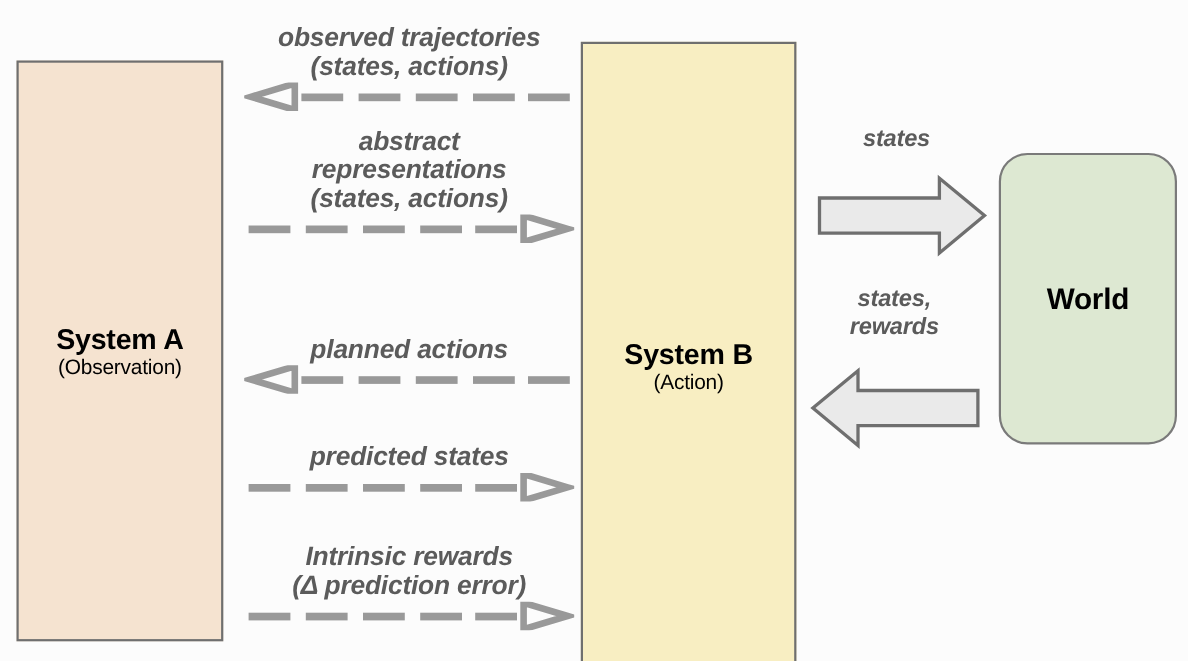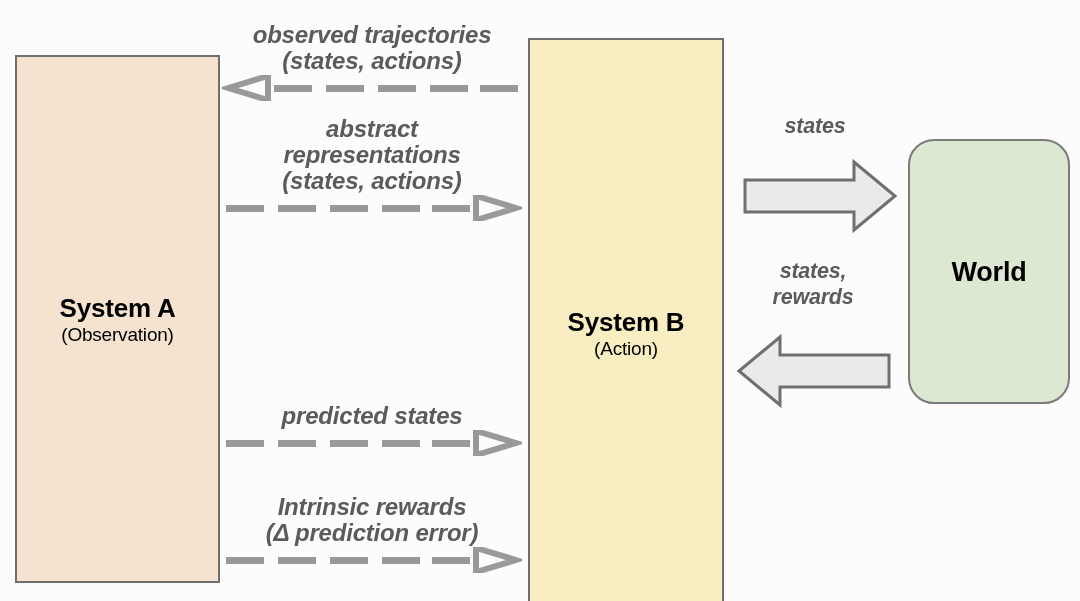--- a/index.html
+++ b/index.html
@@ -29,21 +29,21 @@
     letter-spacing:-0.2px;
   }
   .node .subtitle{
     font-weight:normal;
     font-size:19px;
     line-height:23px;
     letter-spacing:-0.2px;
   }
 
   #system-a{
-    left:15px; top:55px; width:205px; height:528px;
+    left:15px; top:55px; width:188px; height:528px;
     background:#f5e3d0;
     border:2px solid #6f6f6f;
   }
   #system-b{
     left:528px; top:38px; width:196px; height:591px;
     background:#f8eec2;
     border:2px solid #6f6f6f;
   }
   #world{
     left:908px; top:139px; width:162px; height:265px;
@@ -133,20 +133,33 @@
         <rect x="4" y="10" width="38" height="7"></rect>
         <rect x="56" y="10" width="38" height="7"></rect>
         <rect x="108" y="10" width="38" height="7"></rect>
         <rect x="160" y="10" width="38" height="7"></rect>
         <rect x="210" y="10" width="38" height="7"></rect>
       </g>
       <polygon points="294,13 254,1 254,25" fill="none" stroke="#999999" stroke-width="6" stroke-linejoin="miter"></polygon>
     </svg>
   </div>
 
+  <div class="flow" style="top:305px;">
+    <div class="flow-label">planned actions</div>
+    <svg class="flow-arrow" viewBox="0 0 300 26">
+      <polygon points="6,13 46,1 46,25" fill="none" stroke="#999999" stroke-width="6" stroke-linejoin="miter"></polygon>
+      <g fill="#999999">
+        <rect x="52" y="10" width="38" height="7"></rect>
+        <rect x="104" y="10" width="38" height="7"></rect>
+        <rect x="156" y="10" width="38" height="7"></rect>
+        <rect x="208" y="10" width="38" height="7"></rect>
+        <rect x="258" y="10" width="38" height="7"></rect>
+      </g>
+    </svg>
+  </div>
 
   <div class="flow" style="top:494px;">
     <div class="flow-label">Intrinsic rewards
 (Δ prediction error)</div>
     <svg class="flow-arrow" viewBox="0 0 300 26">
       <g fill="#999999">
         <rect x="4" y="10" width="38" height="7"></rect>
         <rect x="56" y="10" width="38" height="7"></rect>
         <rect x="108" y="10" width="38" height="7"></rect>
         <rect x="160" y="10" width="38" height="7"></rect>

